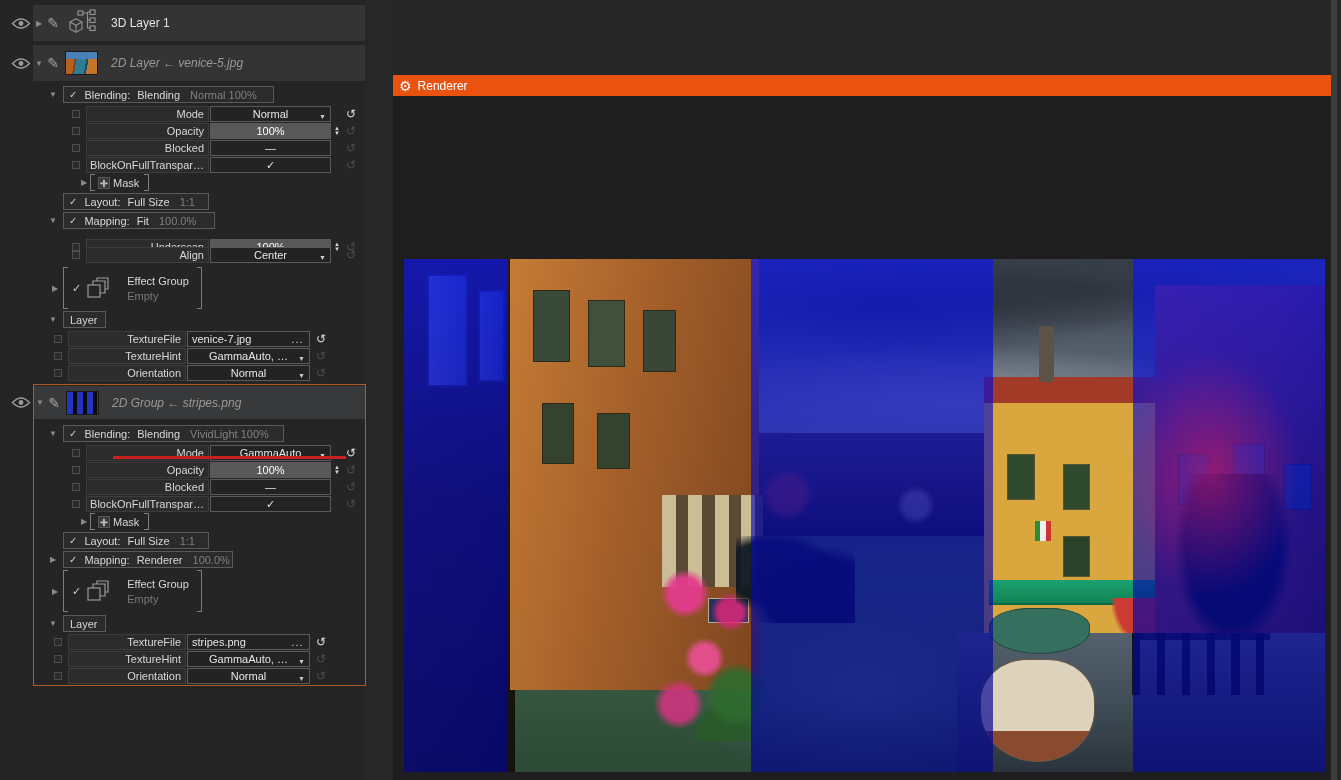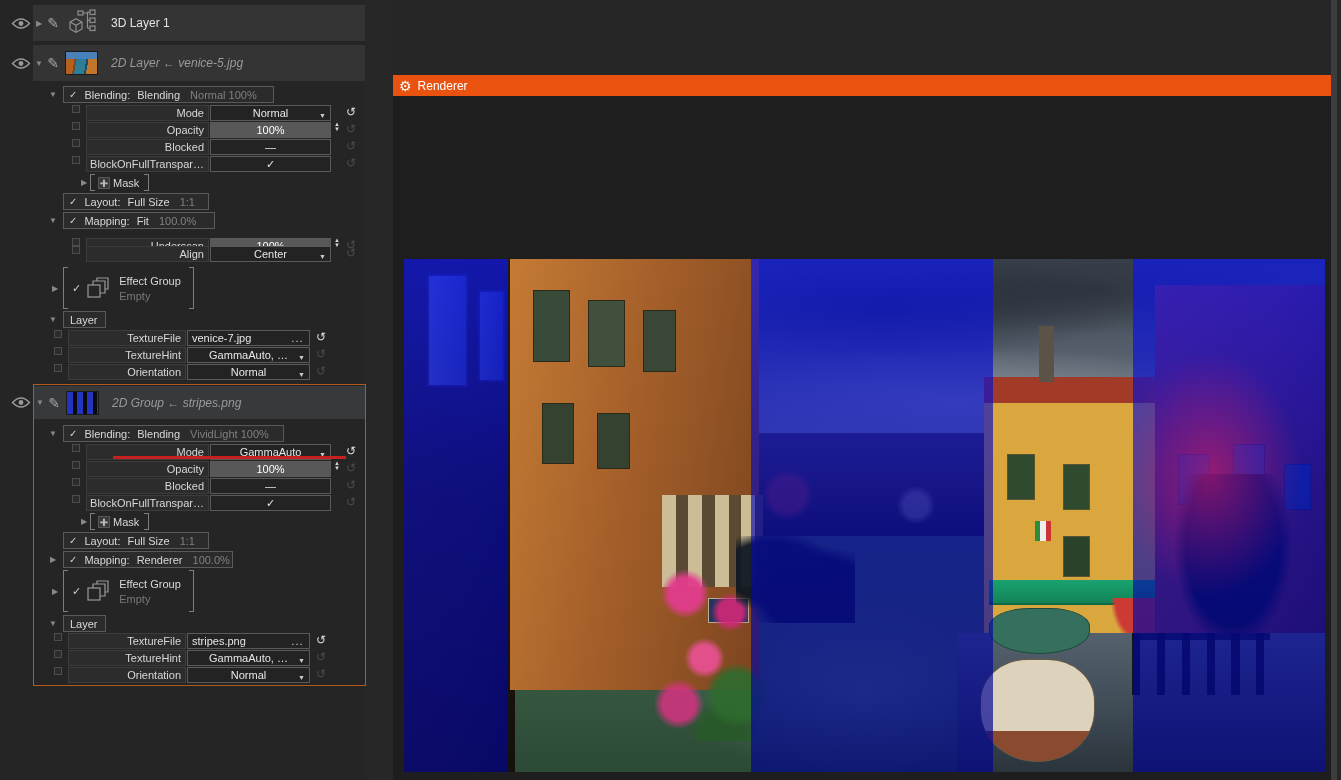--- a/index.html
+++ b/index.html
@@ -27,21 +27,21 @@
   
   .sec-head { height:17px; border:1px solid #5a5a5a; background:#2b2b2b;
     display:flex; align-items:center; font-size:11px; white-space:nowrap; }
   .sec-head .hcheck { color:#d0d0d0; margin:0 0 0 5px; font-size:10px; }
   .sec-head .hname { color:#d8d8d8; margin-left:7px; }
   .sec-head .htype { color:#d8d8d8; margin-left:7px; }
   .sec-head .hsum  { color:#808080; margin-left:10px; margin-right:6px; }
   .sec-tri { font-size:8px; color:#8a8a8a; width:10px; text-align:center; }
 
   
-  .row { height:17px; display:flex; }
+  .row { height:17px; display:flex; align-items:center; }
   .cb { width:8px; height:8px; border:1px solid #4d4d4d; background:#2b2b2b;
     flex:0 0 auto; cursor:pointer; }
   .lbl { background:#2c2c2c; border:1px solid #3c3c3c; height:16px; line-height:14px;
     font-size:11px; color:#d8d8d8; text-align:right; padding-right:4px;
     white-space:nowrap; overflow:hidden; flex:0 0 auto; margin-left:6px; }
   .val { border:1px solid #5a5a5a; background:#232323; height:16px; line-height:14px;
     font-size:11px; color:#e6e6e6; text-align:center; position:relative;
     flex:0 0 auto; margin-left:1px; cursor:pointer; }
   .val.filled { background:#585858; color:#fff; }
   .val .caret { position:absolute; right:4px; top:3px; font-size:7px; color:#cccccc; }
@@ -59,21 +59,21 @@
   
   .brk-l, .brk-r { width:5px; align-self:stretch; }
   .brk-l { border-left:1px solid #7d7d7d; border-top:1px solid #7d7d7d; border-bottom:1px solid #7d7d7d; }
   .brk-r { border-right:1px solid #7d7d7d; border-top:1px solid #7d7d7d; border-bottom:1px solid #7d7d7d; }
   .mask-row { height:17px; display:flex; align-items:center; }
   .mask-plus { font-size:10px; color:#b8b8b8; background:#3a3a3a; border:1px solid #585858;
     width:12px; height:12px; line-height:11px; text-align:center; margin:0 3px; }
   .mask-label { font-size:11px; color:#d8d8d8; margin-right:5px; }
   .fx-frame { display:flex; align-items:center; height:42px; }
   .fx-check { color:#cfcfcf; font-size:11px; margin:0 4px; }
-  .fx-texts { margin-left:8px; margin-right:8px; }
+  .fx-texts { margin-left:16px; margin-right:8px; }
   .fx-title { font-size:11px; color:#d8d8d8; }
   .fx-sub { font-size:11px; color:#787878; margin-top:3px; }
 
   .sel-border { border:1px solid #b05a20; pointer-events:none; }
   .red-line { background:#c62020; }
 
   
   #renderer-panel { left:392px; top:0; width:942px; height:780px; background:#262626; }
   #renderer-header { left:1px; top:75px; width:941px; height:21px; background:#ea520f;
     display:flex; align-items:center; }

